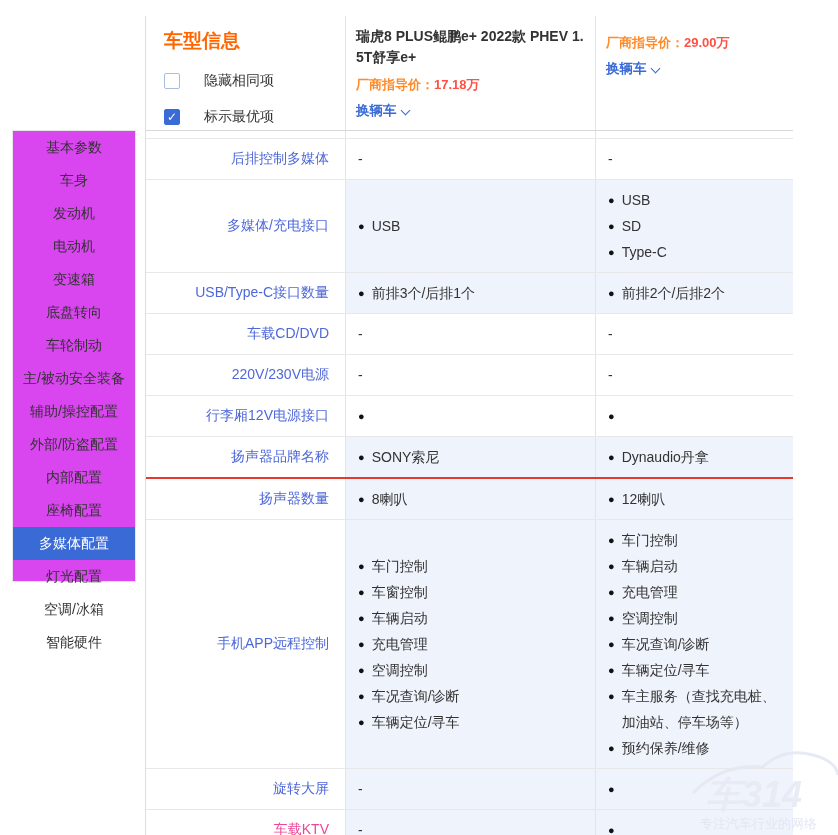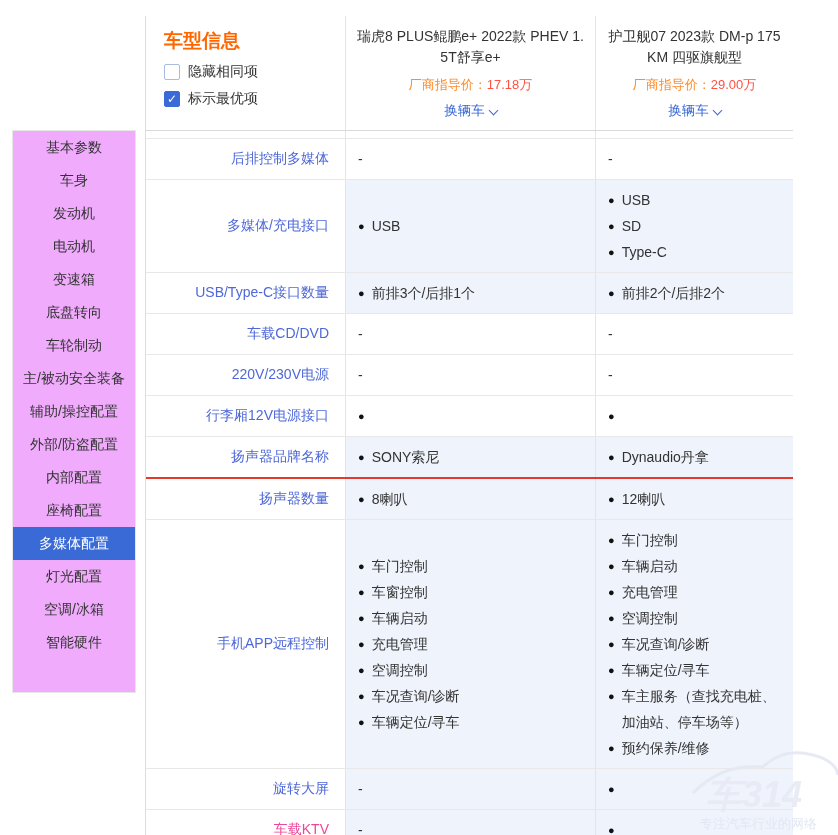--- a/index.html
+++ b/index.html
@@ -15,50 +15,50 @@
   }
   *{box-sizing:border-box;margin:0;padding:0;}
   html,body{width:838px;height:835px;}
   body{
     position:relative;overflow:hidden;background:#fff;
     font-family:"Liberation Sans","DejaVu Sans",sans-serif;
     color:var(--text);font-size:14px;
   }
   
   .sidebar{
-    position:absolute;left:12px;top:130px;width:124px;height:563px;
-    background:#f0abfc;border:1px solid #e7e7e7;
+    position:absolute;left:12px;top:130px;width:124px;height:452px;
+    background:#d946ef;border:1px solid #e7e7e7;
   }
   .side-item{
     height:33px;line-height:33px;text-align:center;color:#333;
     cursor:pointer;white-space:nowrap;font-size:14px;
   }
   .side-item.active{background:var(--blue);color:#fff;text-align:center;}
   
   .table{
     position:absolute;left:145px;top:16px;width:648px;
     border-left:1px solid #ddd;background:#fff;
   }
   .t-header{
     display:grid;grid-template-columns:200px 250px 1fr;
     height:115px;border-bottom:1px solid #d9d9d9;
   }
   .t-header > div{border-right:1px solid var(--border);}
   .t-header > div:last-child{border-right:none;}
   .hdr-left{padding:12px 0 0 18px;}
   .hdr-title{font-size:19px;font-weight:bold;color:var(--orange);margin-bottom:8px;}
-  .chk-row{display:flex;align-items:center;gap:8px;margin-top:9px;cursor:pointer;}
+  .chk-row{display:flex;align-items:center;gap:24px;margin-top:18px;cursor:pointer;}
   .chk{
     width:16px;height:16px;border:1px solid #a9bde0;border-radius:2px;
     background:#fff;display:inline-flex;align-items:center;justify-content:center;
     flex:0 0 auto;
   }
   .chk.checked{background:var(--blue);border-color:var(--blue);color:#fff;font-size:12px;font-weight:bold;}
   .chk-label{font-size:14px;color:#333;}
-  .hdr-car{padding:10px 10px 0;text-align:center;}
+  .hdr-car{padding:10px 10px 0;text-align:left;font-weight:bold;}
   .car-name{font-size:14px;line-height:21px;color:#333;word-break:break-all;}
   .car-price{margin-top:8px;font-size:13px;}
   .car-price .pl{color:var(--price-label);}
   .car-price .pv{color:var(--price-value);margin-top:47px;}
   .car-change{margin-top:8px;font-size:13.5px;color:var(--blue);cursor:pointer;display:inline-block;}
   .chev{
     display:inline-block;width:7px;height:7px;margin-left:5px;margin-bottom:2px;
     border-right:1.6px solid var(--blue);border-bottom:1.6px solid var(--blue);
     transform:rotate(45deg);vertical-align:middle;
   }
@@ -121,21 +121,20 @@
         <span class="chk checked">✓</span>
         <span class="chk-label">标示最优项</span>
       </div>
     </div>
     <div class="hdr-car">
       <div class="car-name">瑞虎8 PLUS鲲鹏e+ 2022款 PHEV 1.5T舒享e+</div>
       <div class="car-price"><span class="pl">厂商指导价：</span><span class="pv">17.18万</span></div>
       <div class="car-change"><span>换辆车</span><span class="chev"></span></div>
     </div>
     <div class="hdr-car">
-      <div class="car-name">护卫舰07 2023款 DM-p 175KM 四驱旗舰型</div>
       <div class="car-price"><span class="pl">厂商指导价：</span><span class="pv">29.00万</span></div>
       <div class="car-change"><span>换辆车</span><span class="chev"></span></div>
     </div>
   </div>
   <div>
       <div class="t-row sliver">
         <div class="t-label plain"></div>
         <div class="t-cell"></div>
         <div class="t-cell"></div>
       </div>

